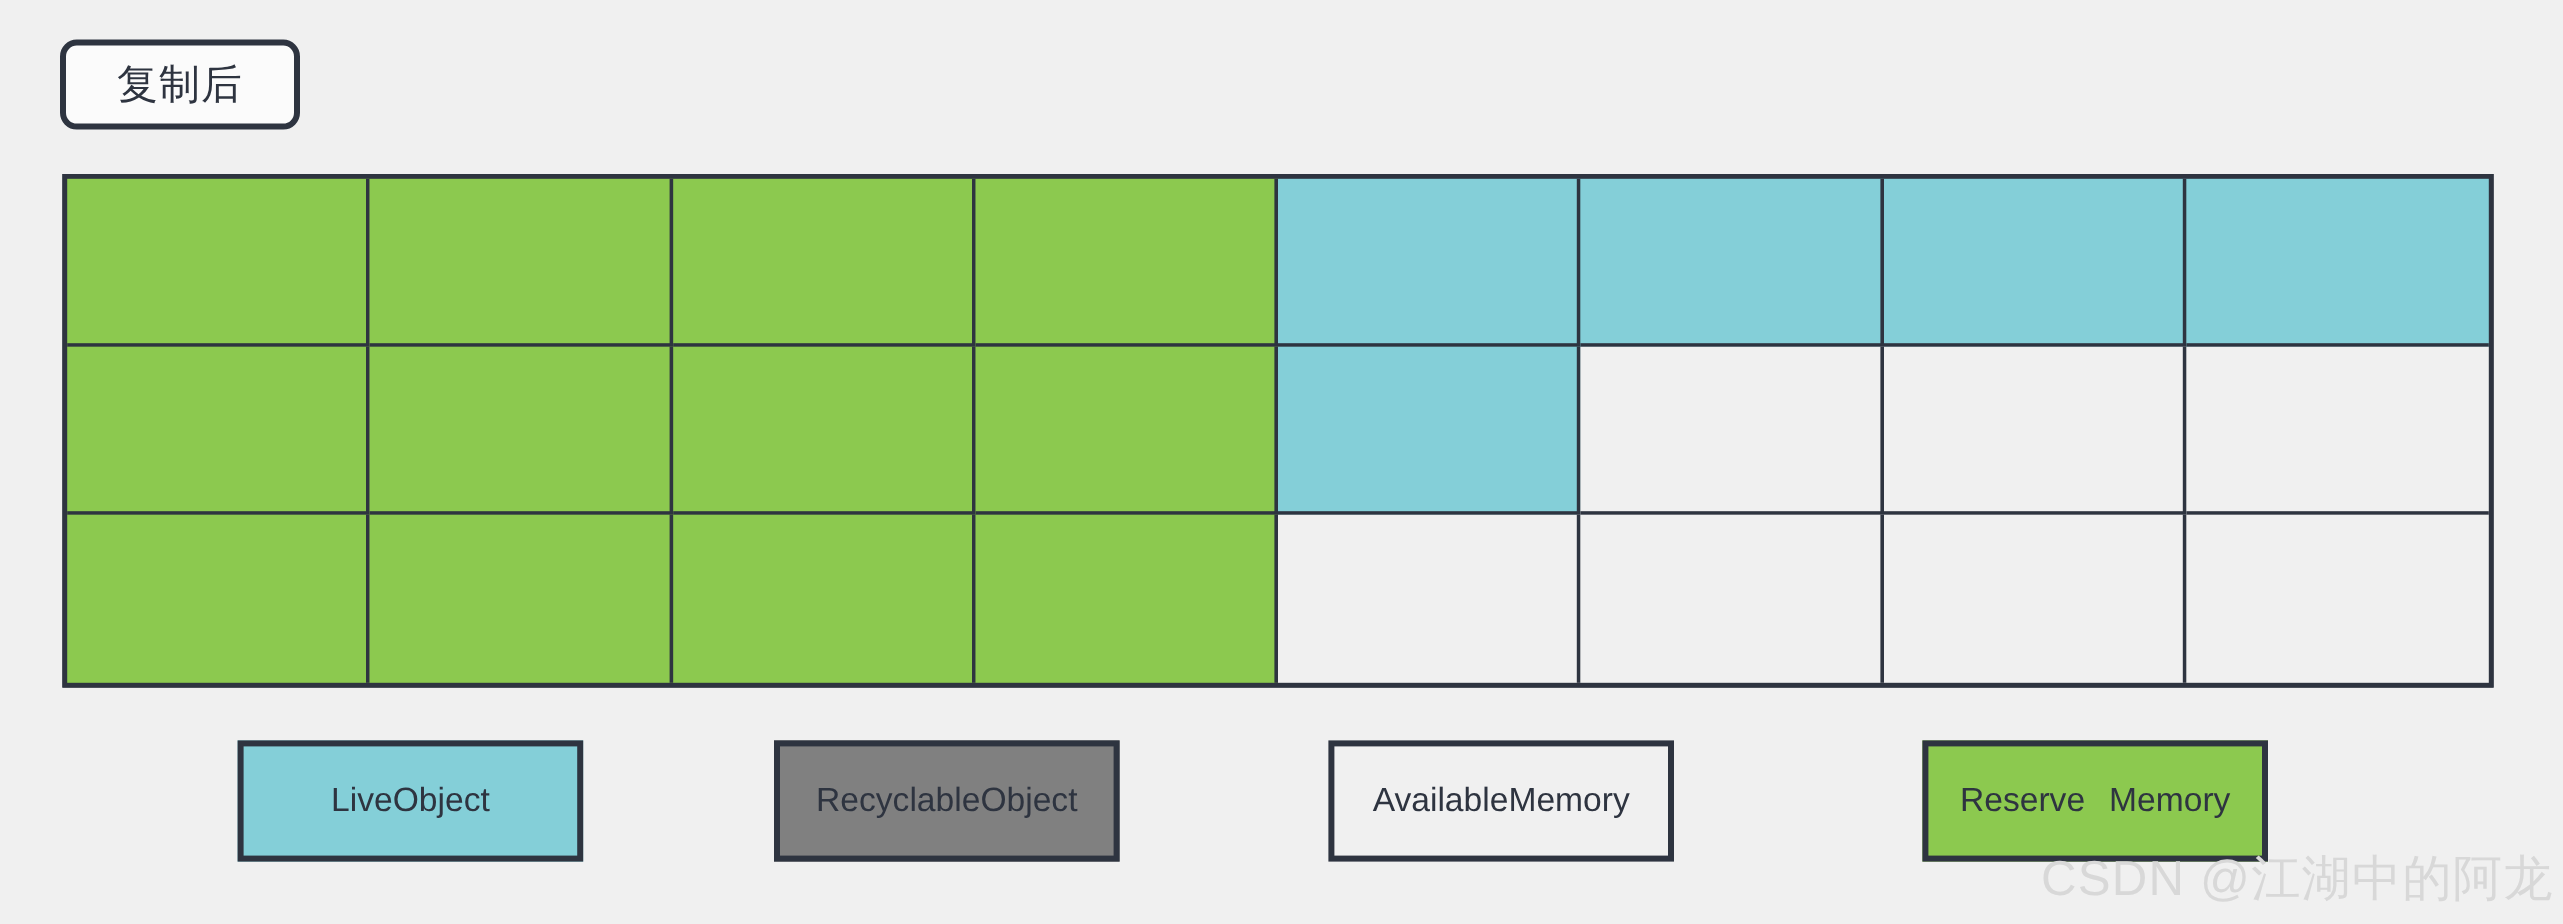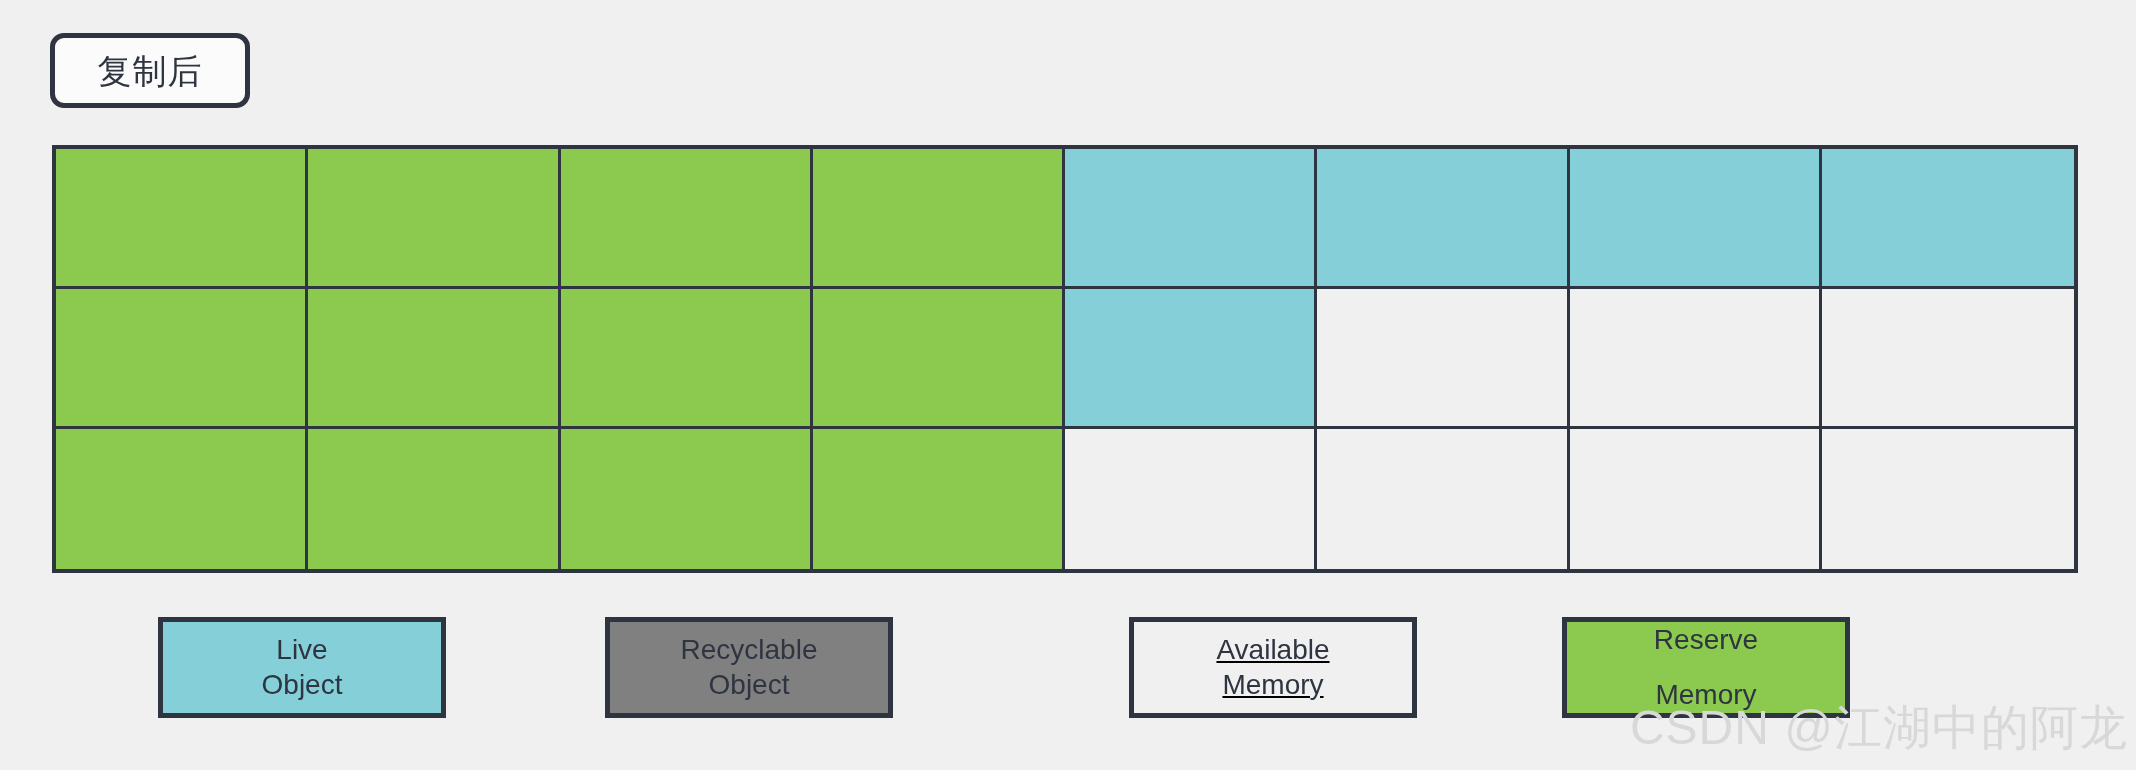--- a/index.html
+++ b/index.html
@@ -73,40 +73,41 @@
     height: 104px;
   }
   .legend-item {
     position: absolute;
     top: 0;
     width: 288px;
     height: 101px;
     box-sizing: border-box;
     border: 5px solid #2e3440;
     display: flex;
-    flex-direction: column;
+    flex-direction: row;
     align-items: center;
     justify-content: center;
     line-height: 1.22;
+    margin-left: 40px;
   }
   .legend-item .legend-line {
     font-size: 28px;
     color: #2e3440;
   }
   #legend-live      { left: 158px; }
   #legend-recycle   { left: 605px; }
-  #legend-available { left: 1129px; text-decoration: underline; }
+  #legend-available { left: 1067px; }
   #legend-reserve   { left: 1562px; gap: 20px; }
 
   
   #watermark {
     position: absolute;
     right: 8px;
     bottom: 10px;
-    font-size: 48px;
+    font-size: 41px;
     color: #d8d8d8;
     white-space: nowrap;
     user-select: none;
     letter-spacing: 1px;
   }
 </style>
 </head>
 <body>
 
 <div id="title-badge">

